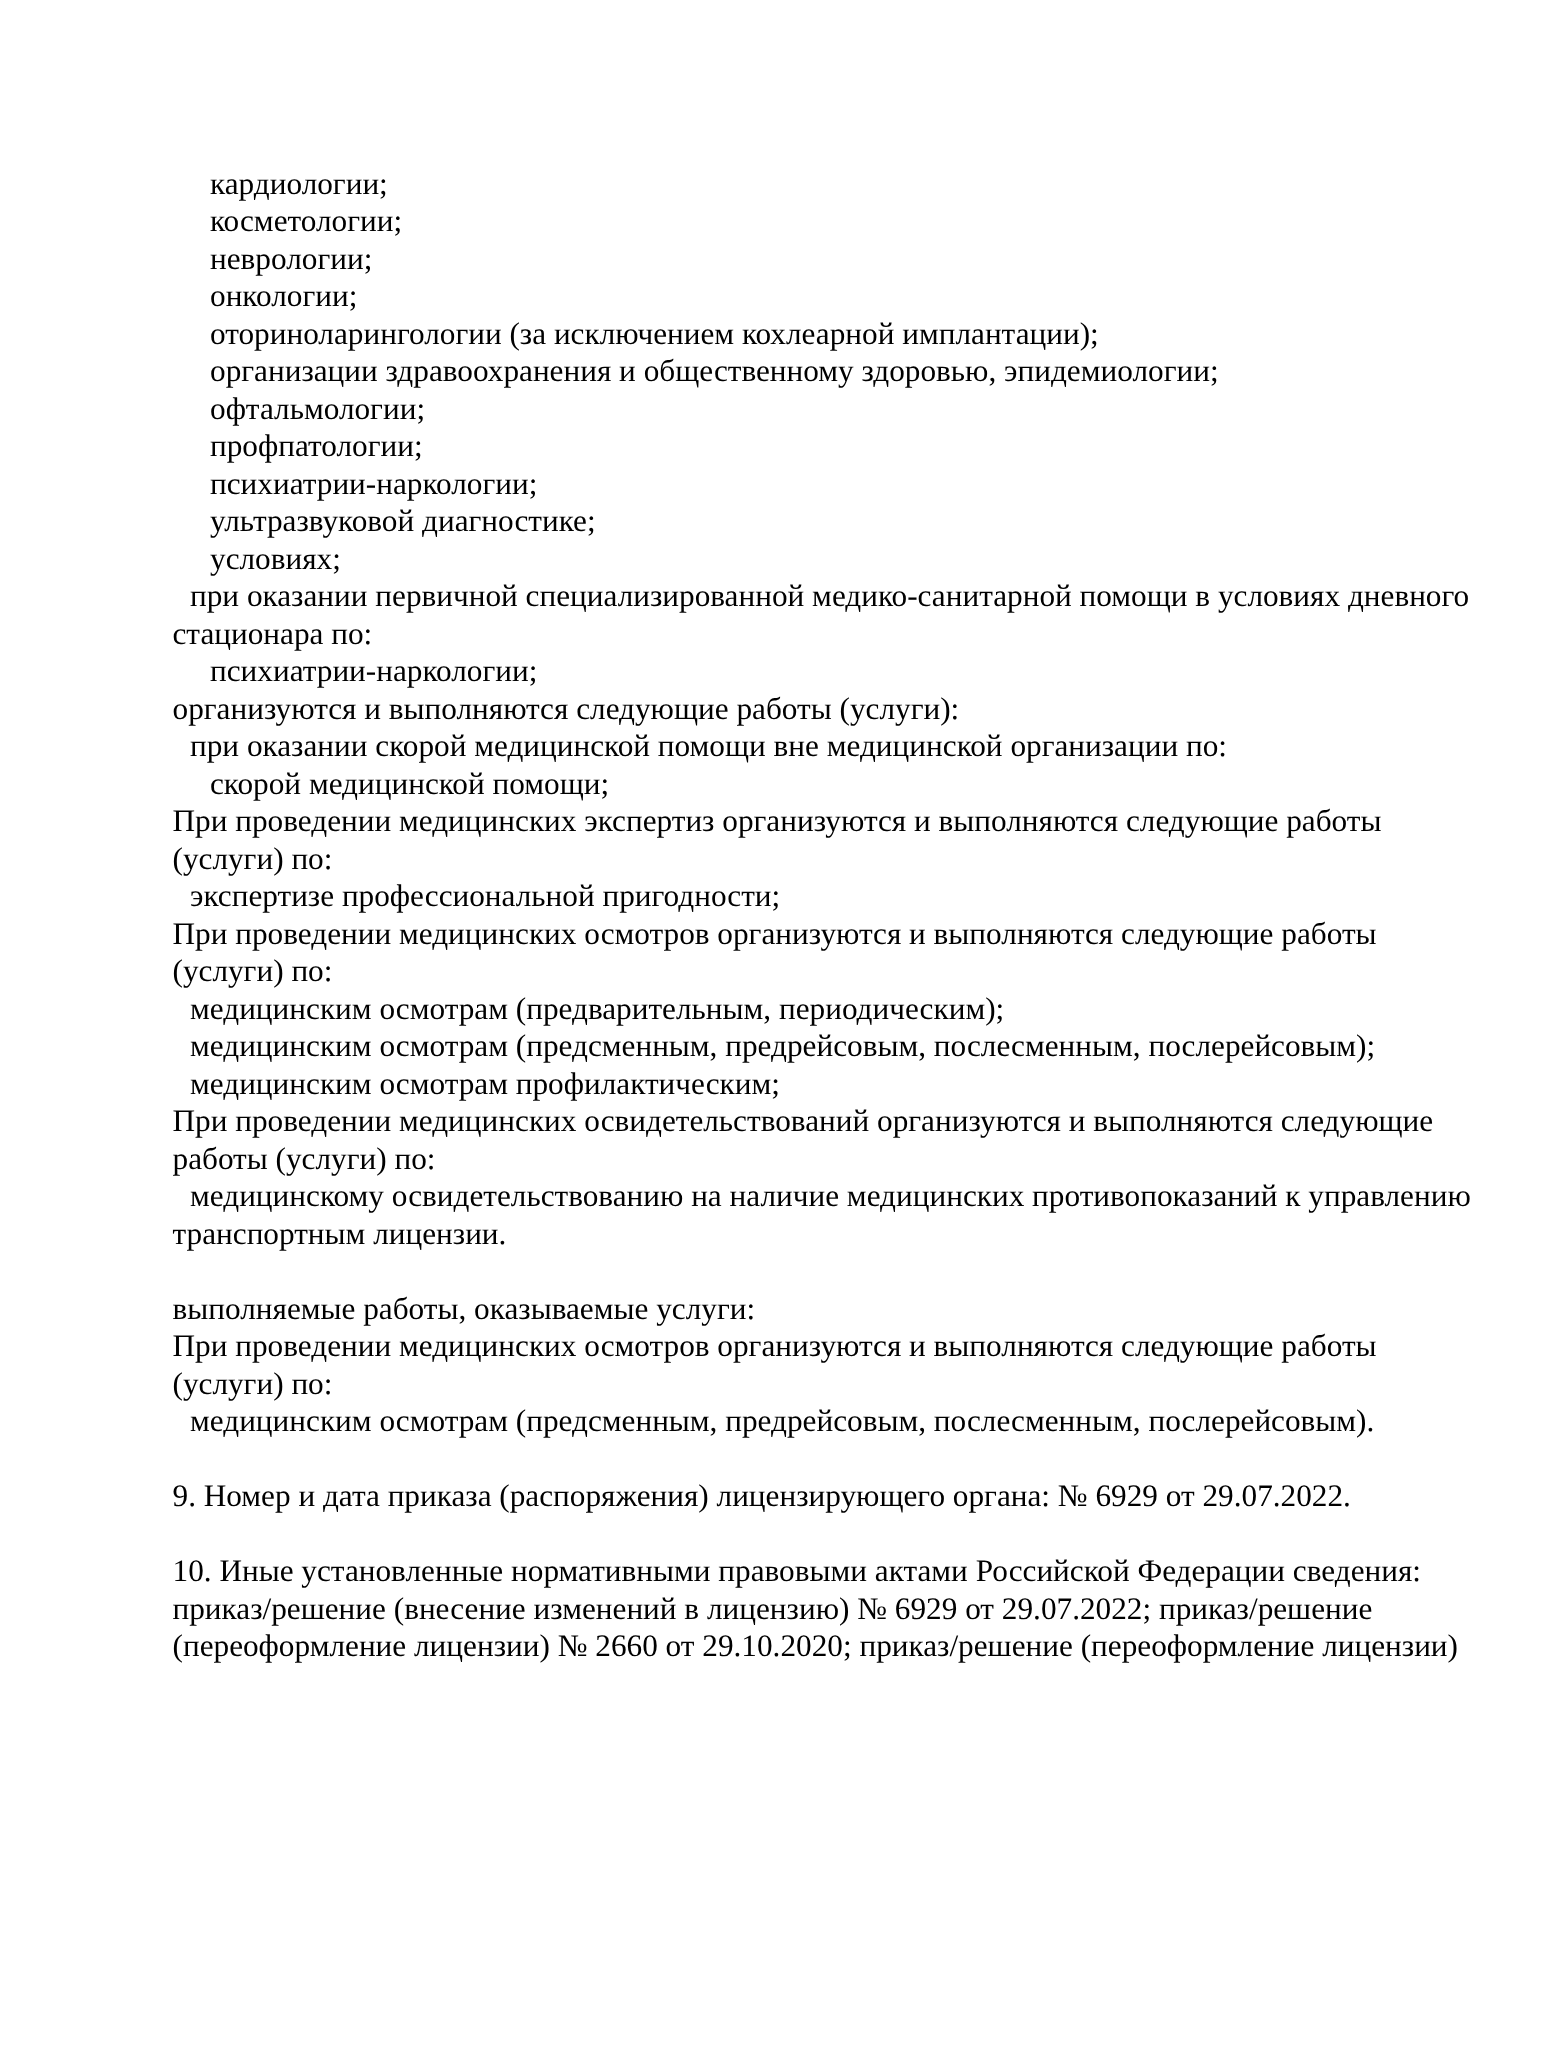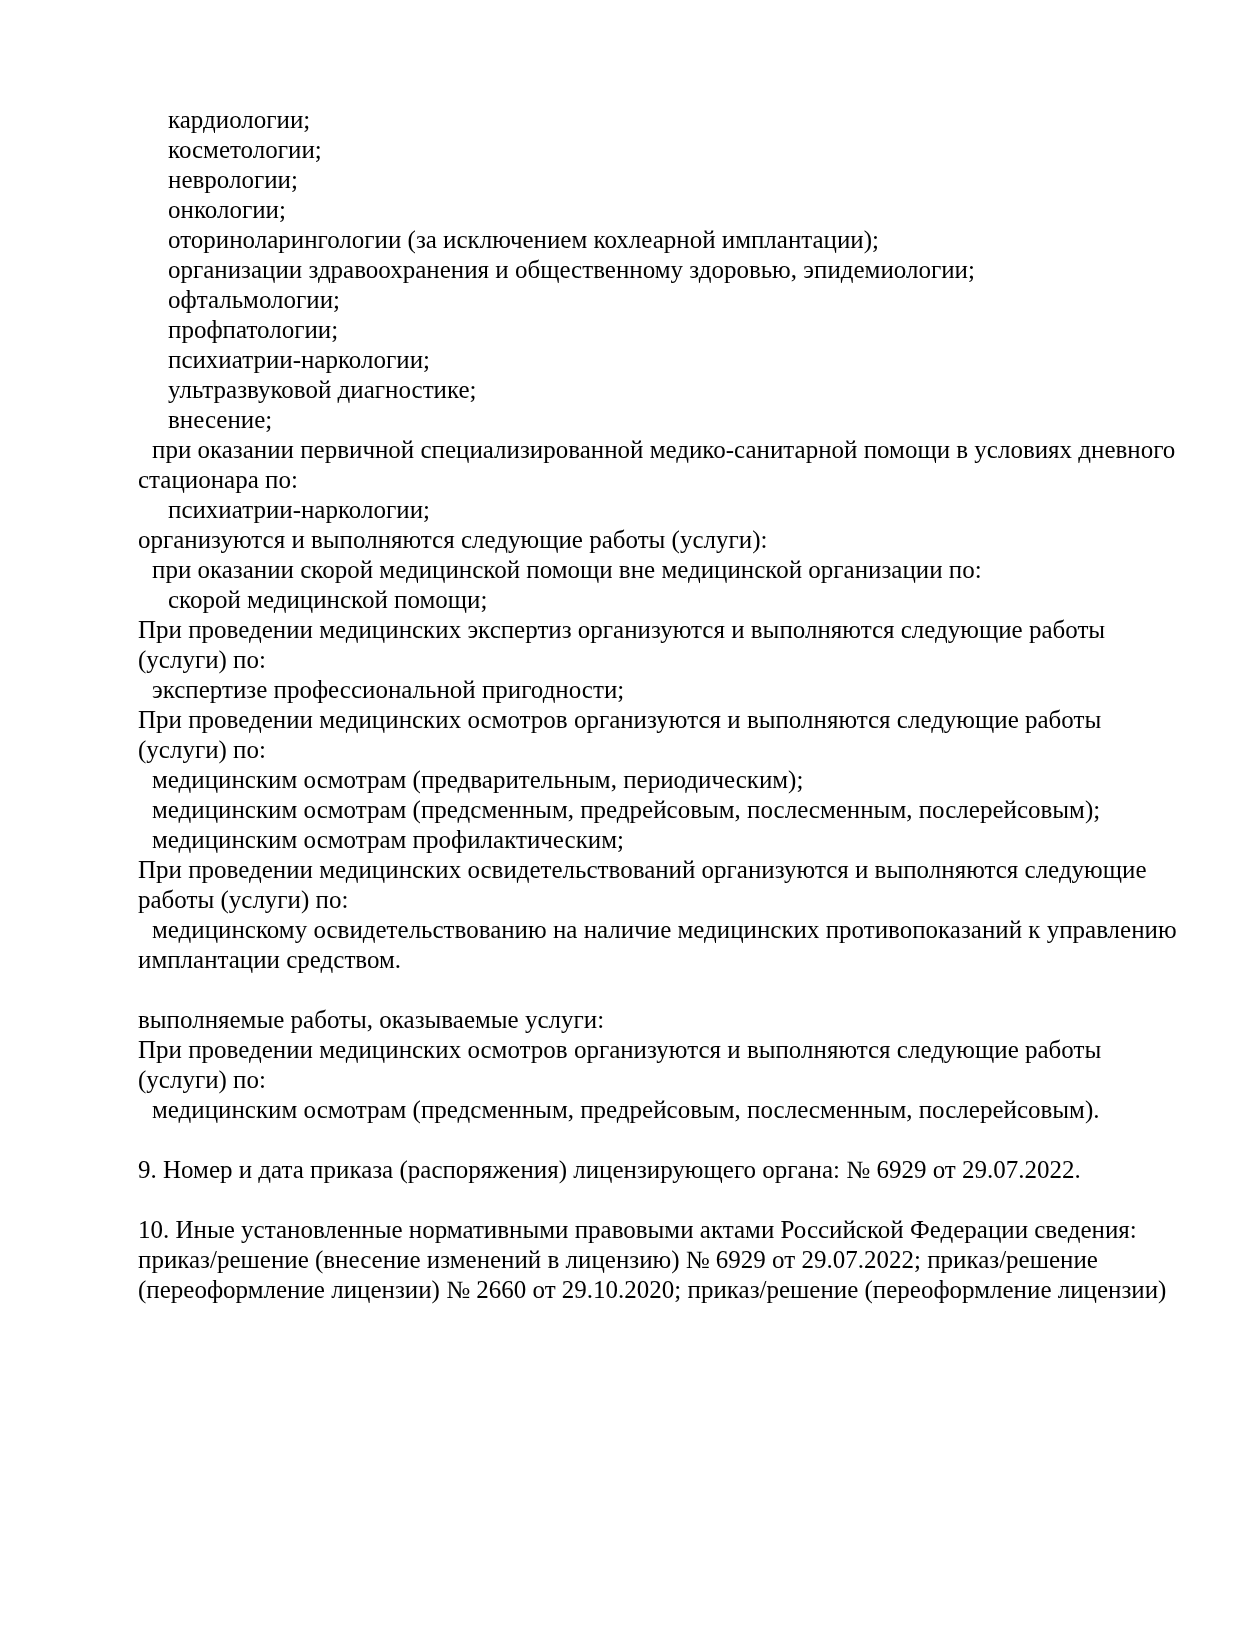--- a/index.html
+++ b/index.html
@@ -13,20 +13,21 @@
     height: 1650px;
     background: #ffffff;
     box-sizing: border-box;
     padding: 105px 118px 0 138px;
     overflow: hidden;
     font-family: "Liberation Serif", "DejaVu Serif", serif;
     color: #000000;
   }
   .doc-body {
     width: 984px;
+    margin-top: 28px;
   }
   .line {
     font-size: 25px;
     line-height: 30px;
     height: 30px;
     white-space: pre;
     color: #000000;
   }
   .indent-0 { padding-left: 0; }
   .indent-1 { padding-left: 14px; }
@@ -40,39 +41,39 @@
       <div class="line indent-2">кардиологии;</div>
       <div class="line indent-2">косметологии;</div>
       <div class="line indent-2">неврологии;</div>
       <div class="line indent-2">онкологии;</div>
       <div class="line indent-2">оториноларингологии (за исключением кохлеарной имплантации);</div>
       <div class="line indent-2">организации здравоохранения и общественному здоровью, эпидемиологии;</div>
       <div class="line indent-2">офтальмологии;</div>
       <div class="line indent-2">профпатологии;</div>
       <div class="line indent-2">психиатрии-наркологии;</div>
       <div class="line indent-2">ультразвуковой диагностике;</div>
-      <div class="line indent-2">внесение;</div>
+      <div class="line indent-2">условиях;</div>
       <div class="line indent-1">при оказании первичной специализированной медико-санитарной помощи в условиях дневного</div>
       <div class="line indent-0">стационара по:</div>
       <div class="line indent-2">психиатрии-наркологии;</div>
       <div class="line indent-0">организуются и выполняются следующие работы (услуги):</div>
       <div class="line indent-1">при оказании скорой медицинской помощи вне медицинской организации по:</div>
       <div class="line indent-2">скорой медицинской помощи;</div>
       <div class="line indent-0">При проведении медицинских экспертиз организуются и выполняются следующие работы</div>
       <div class="line indent-0">(услуги) по:</div>
       <div class="line indent-1">экспертизе профессиональной пригодности;</div>
       <div class="line indent-0">При проведении медицинских осмотров организуются и выполняются следующие работы</div>
       <div class="line indent-0">(услуги) по:</div>
       <div class="line indent-1">медицинским осмотрам (предварительным, периодическим);</div>
       <div class="line indent-1">медицинским осмотрам (предсменным, предрейсовым, послесменным, послерейсовым);</div>
       <div class="line indent-1">медицинским осмотрам профилактическим;</div>
       <div class="line indent-0">При проведении медицинских освидетельствований организуются и выполняются следующие</div>
       <div class="line indent-0">работы (услуги) по:</div>
       <div class="line indent-1">медицинскому освидетельствованию на наличие медицинских противопоказаний к управлению</div>
-      <div class="line indent-0">имплантации средством.</div>
+      <div class="line indent-0">транспортным лицензии.</div>
       <div class="line indent-0">&nbsp;</div>
       <div class="line indent-0">выполняемые работы, оказываемые услуги:</div>
       <div class="line indent-0">При проведении медицинских осмотров организуются и выполняются следующие работы</div>
       <div class="line indent-0">(услуги) по:</div>
       <div class="line indent-1">медицинским осмотрам (предсменным, предрейсовым, послесменным, послерейсовым).</div>
       <div class="line indent-0">&nbsp;</div>
       <div class="line indent-0">9. Номер и дата приказа (распоряжения) лицензирующего органа: № 6929 от 29.07.2022.</div>
       <div class="line indent-0">&nbsp;</div>
       <div class="line indent-0">10. Иные установленные нормативными правовыми актами Российской Федерации сведения:</div>
       <div class="line indent-0">приказ/решение (внесение изменений в лицензию) № 6929 от 29.07.2022; приказ/решение</div>

